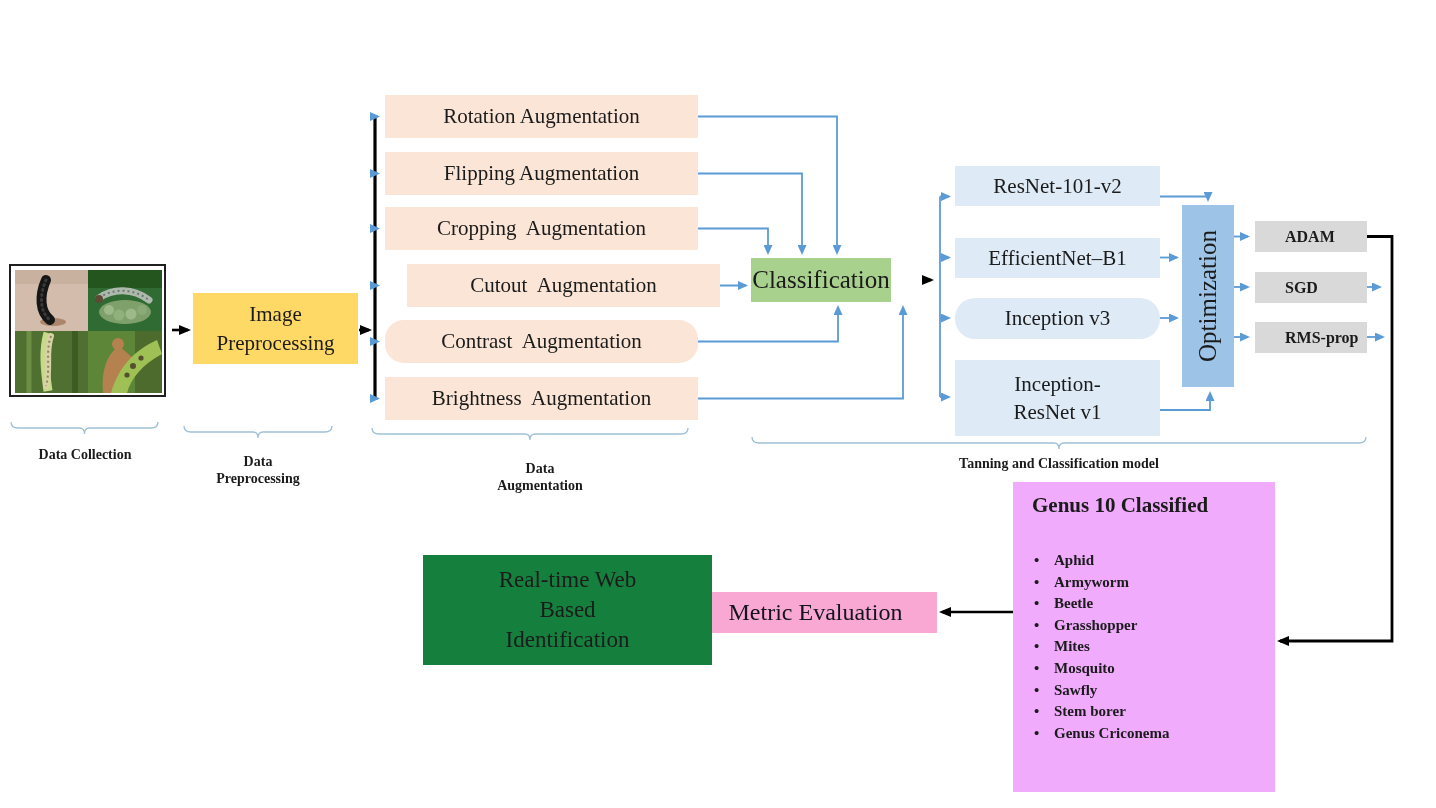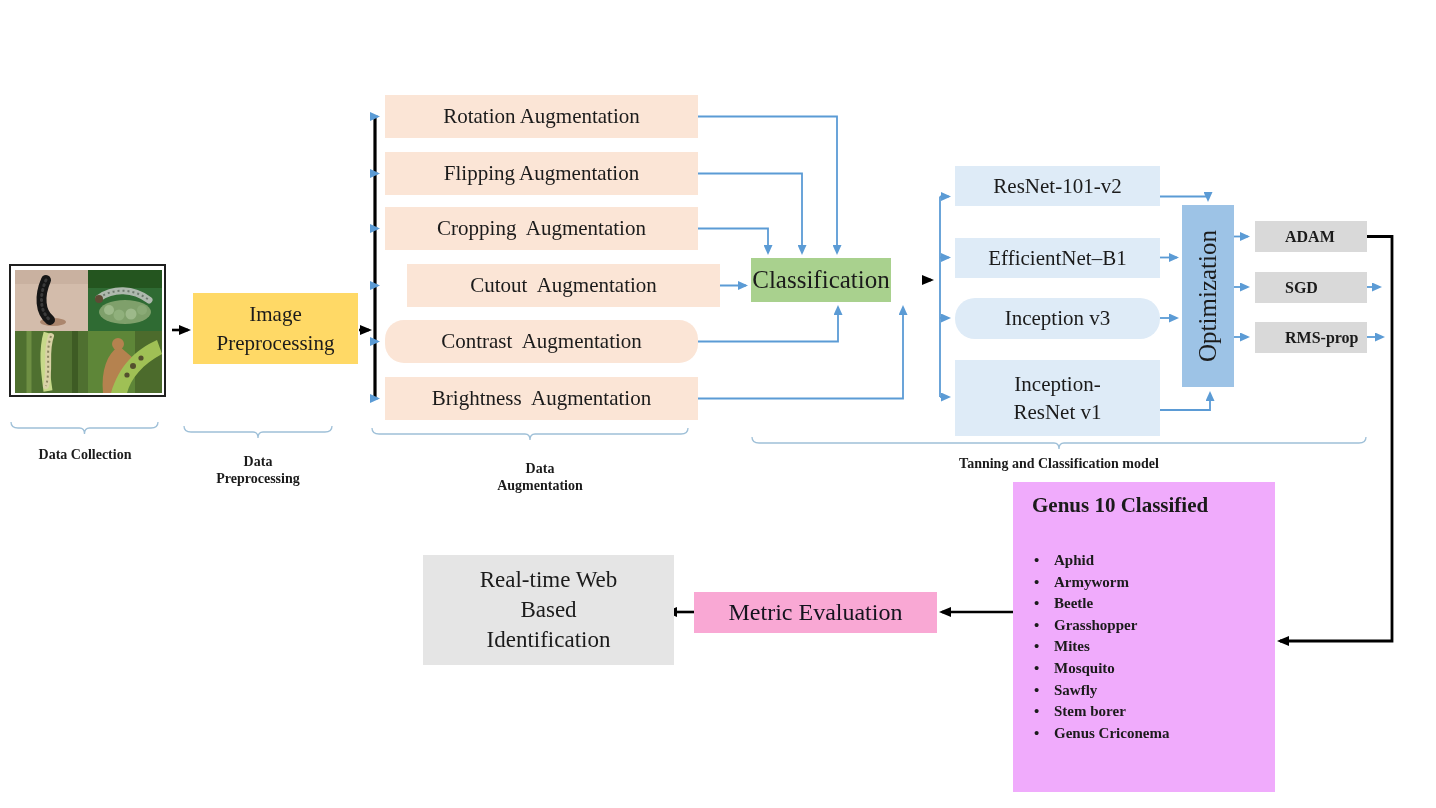--- a/index.html
+++ b/index.html
@@ -172,21 +172,21 @@
       <li>Mites</li>
       <li>Mosquito</li>
       <li>Sawfly</li>
       <li>Stem borer</li>
       <li>Genus Criconema</li>
     </ul>
   </div>
 
   <div class="box" style="left:694px;top:592px;width:243px;height:41px;background:#f9a8d4;font-size:24px;color:#14141e;">Metric Evaluation</div>
 
-  <div class="box preline" style="left:423px;top:555px;width:251px;height:110px;background:#e5e5e5;font-size:23px;line-height:1.3;text-align:center;">Real-time Web
+  <div class="box preline" style="left:423px;top:555px;width:289px;height:110px;background:#15803d;font-size:23px;line-height:1.3;text-align:center;">Real-time Web
 Based
 Identification</div>
 
   <div class="stage-label" style="left:10px;top:447px;width:150px;">Data Collection</div>
   <div class="stage-label preline" style="left:183px;top:454px;width:150px;">Data
 Preprocessing</div>
   <div class="stage-label preline" style="left:440px;top:461px;width:200px;">Data
 Augmentation</div>
   <div class="stage-label" style="left:909px;top:456px;width:300px;">Tanning and Classification model</div>
 

